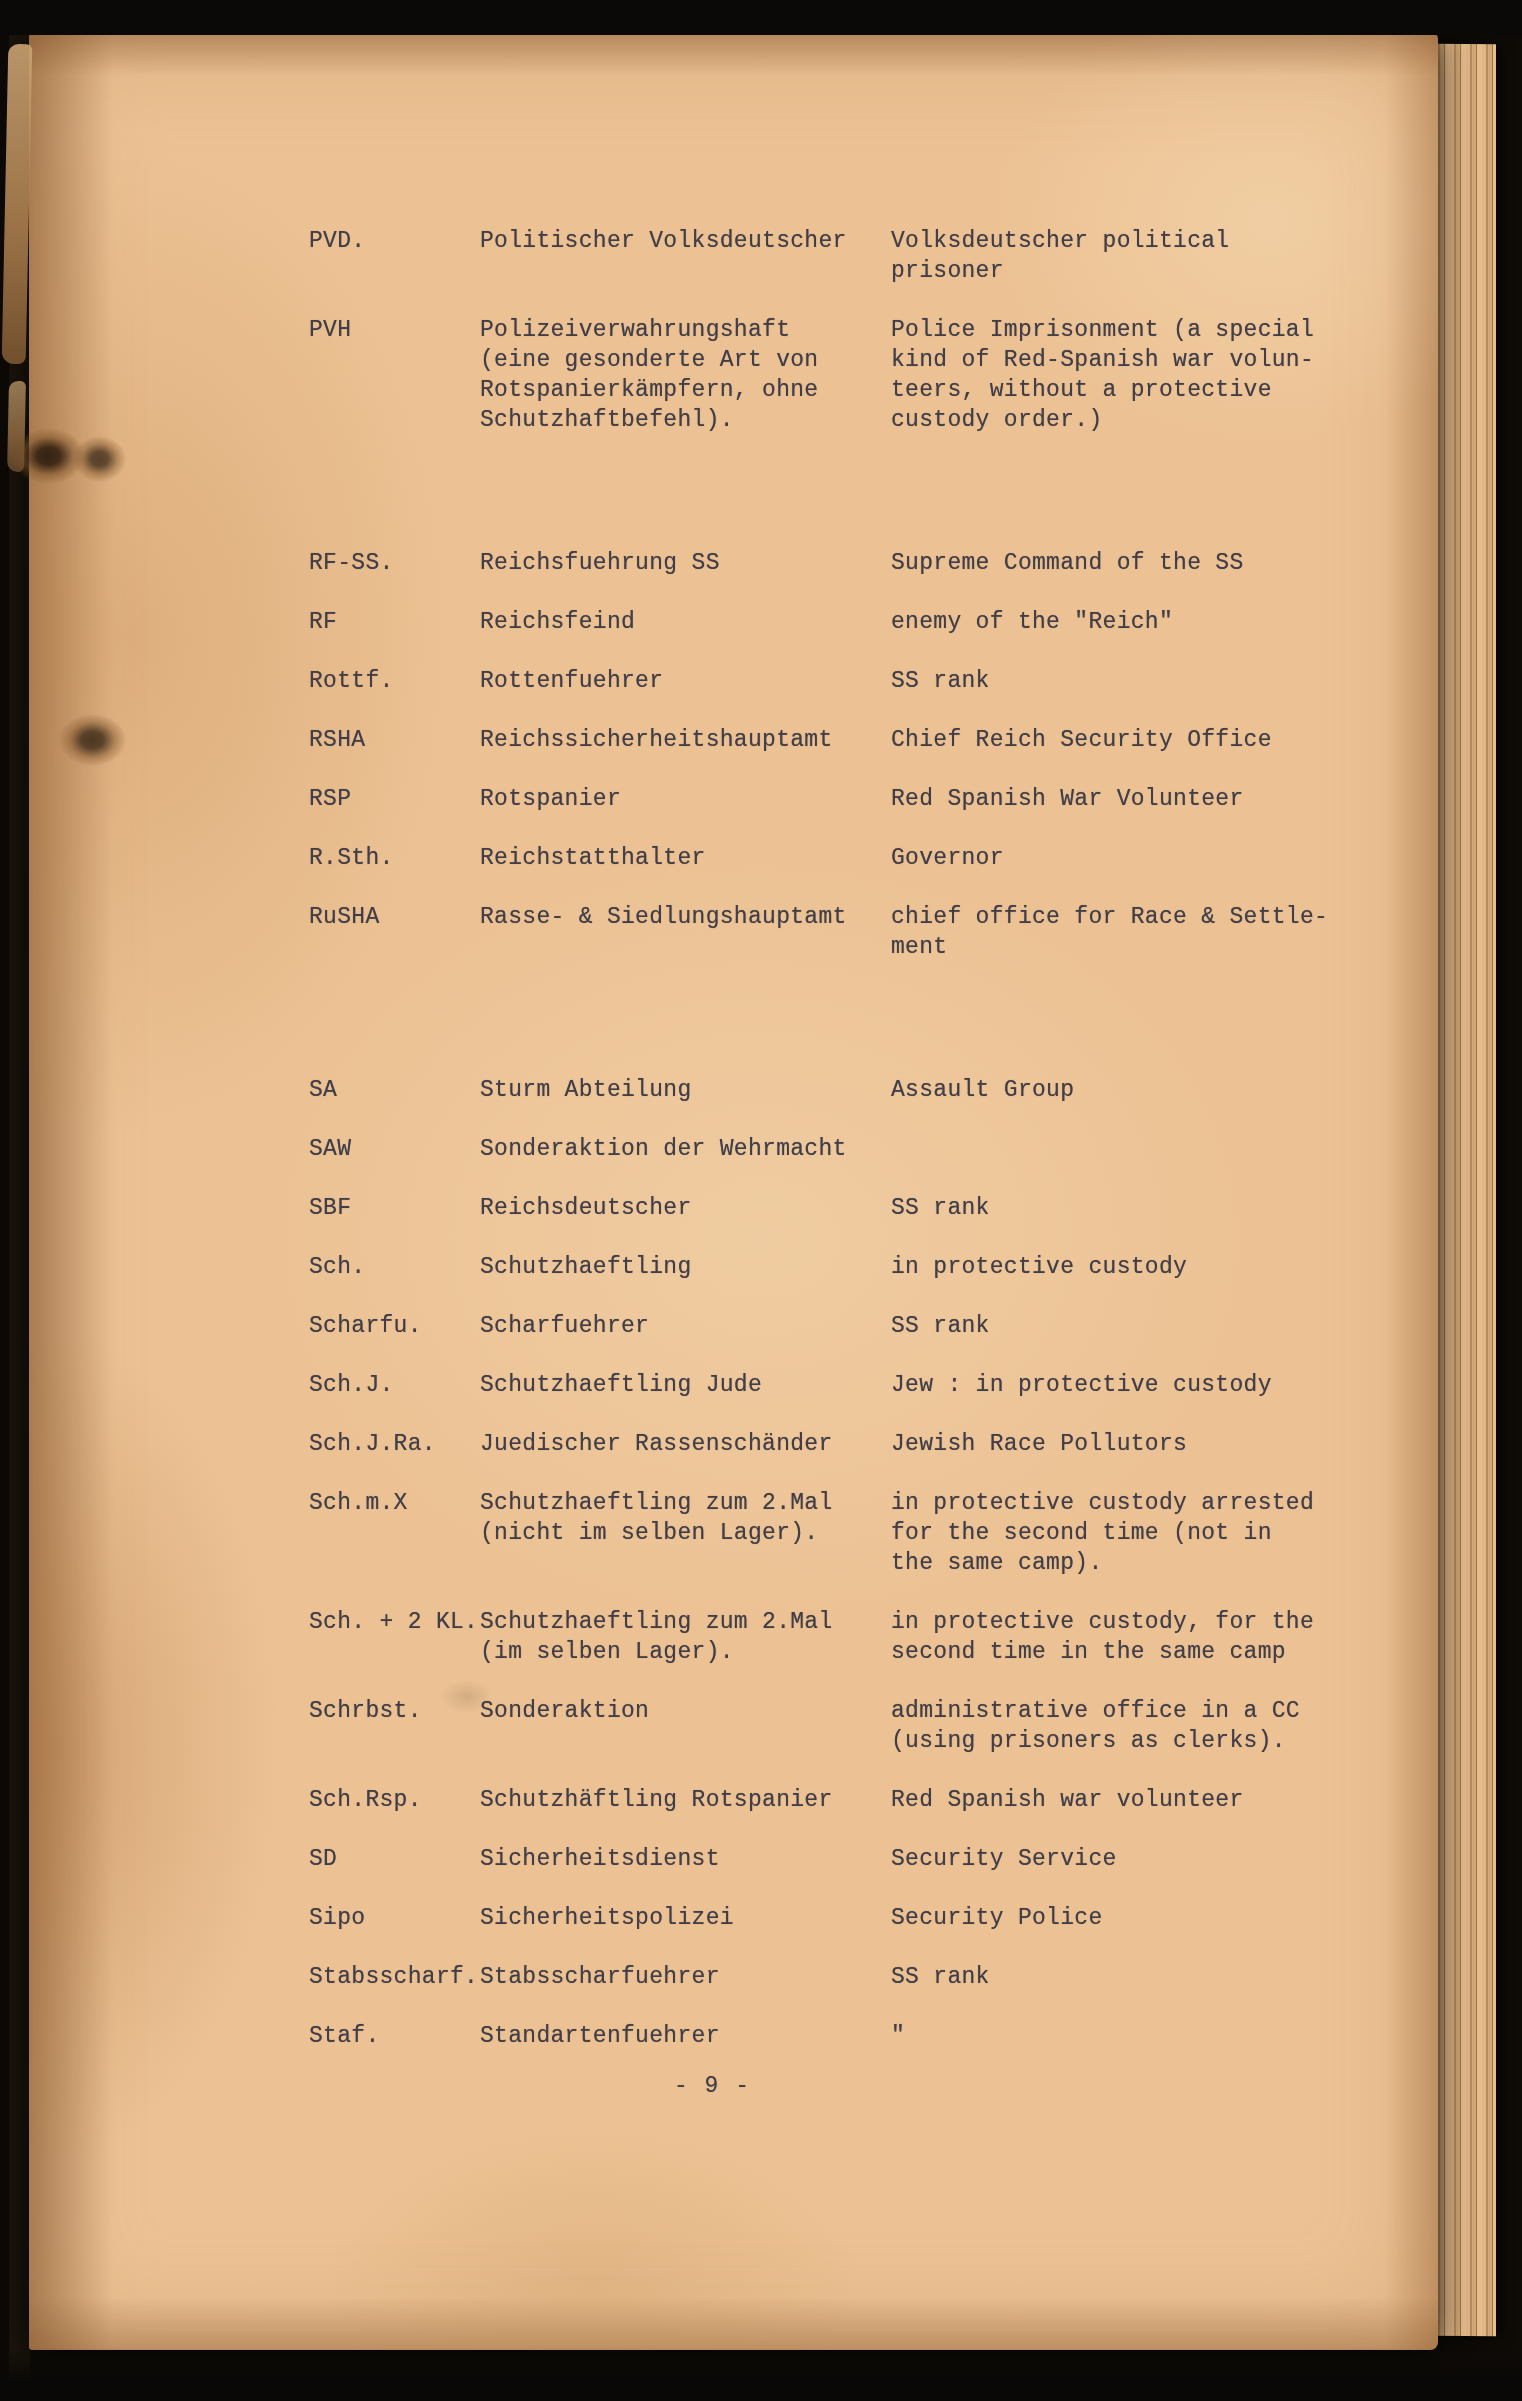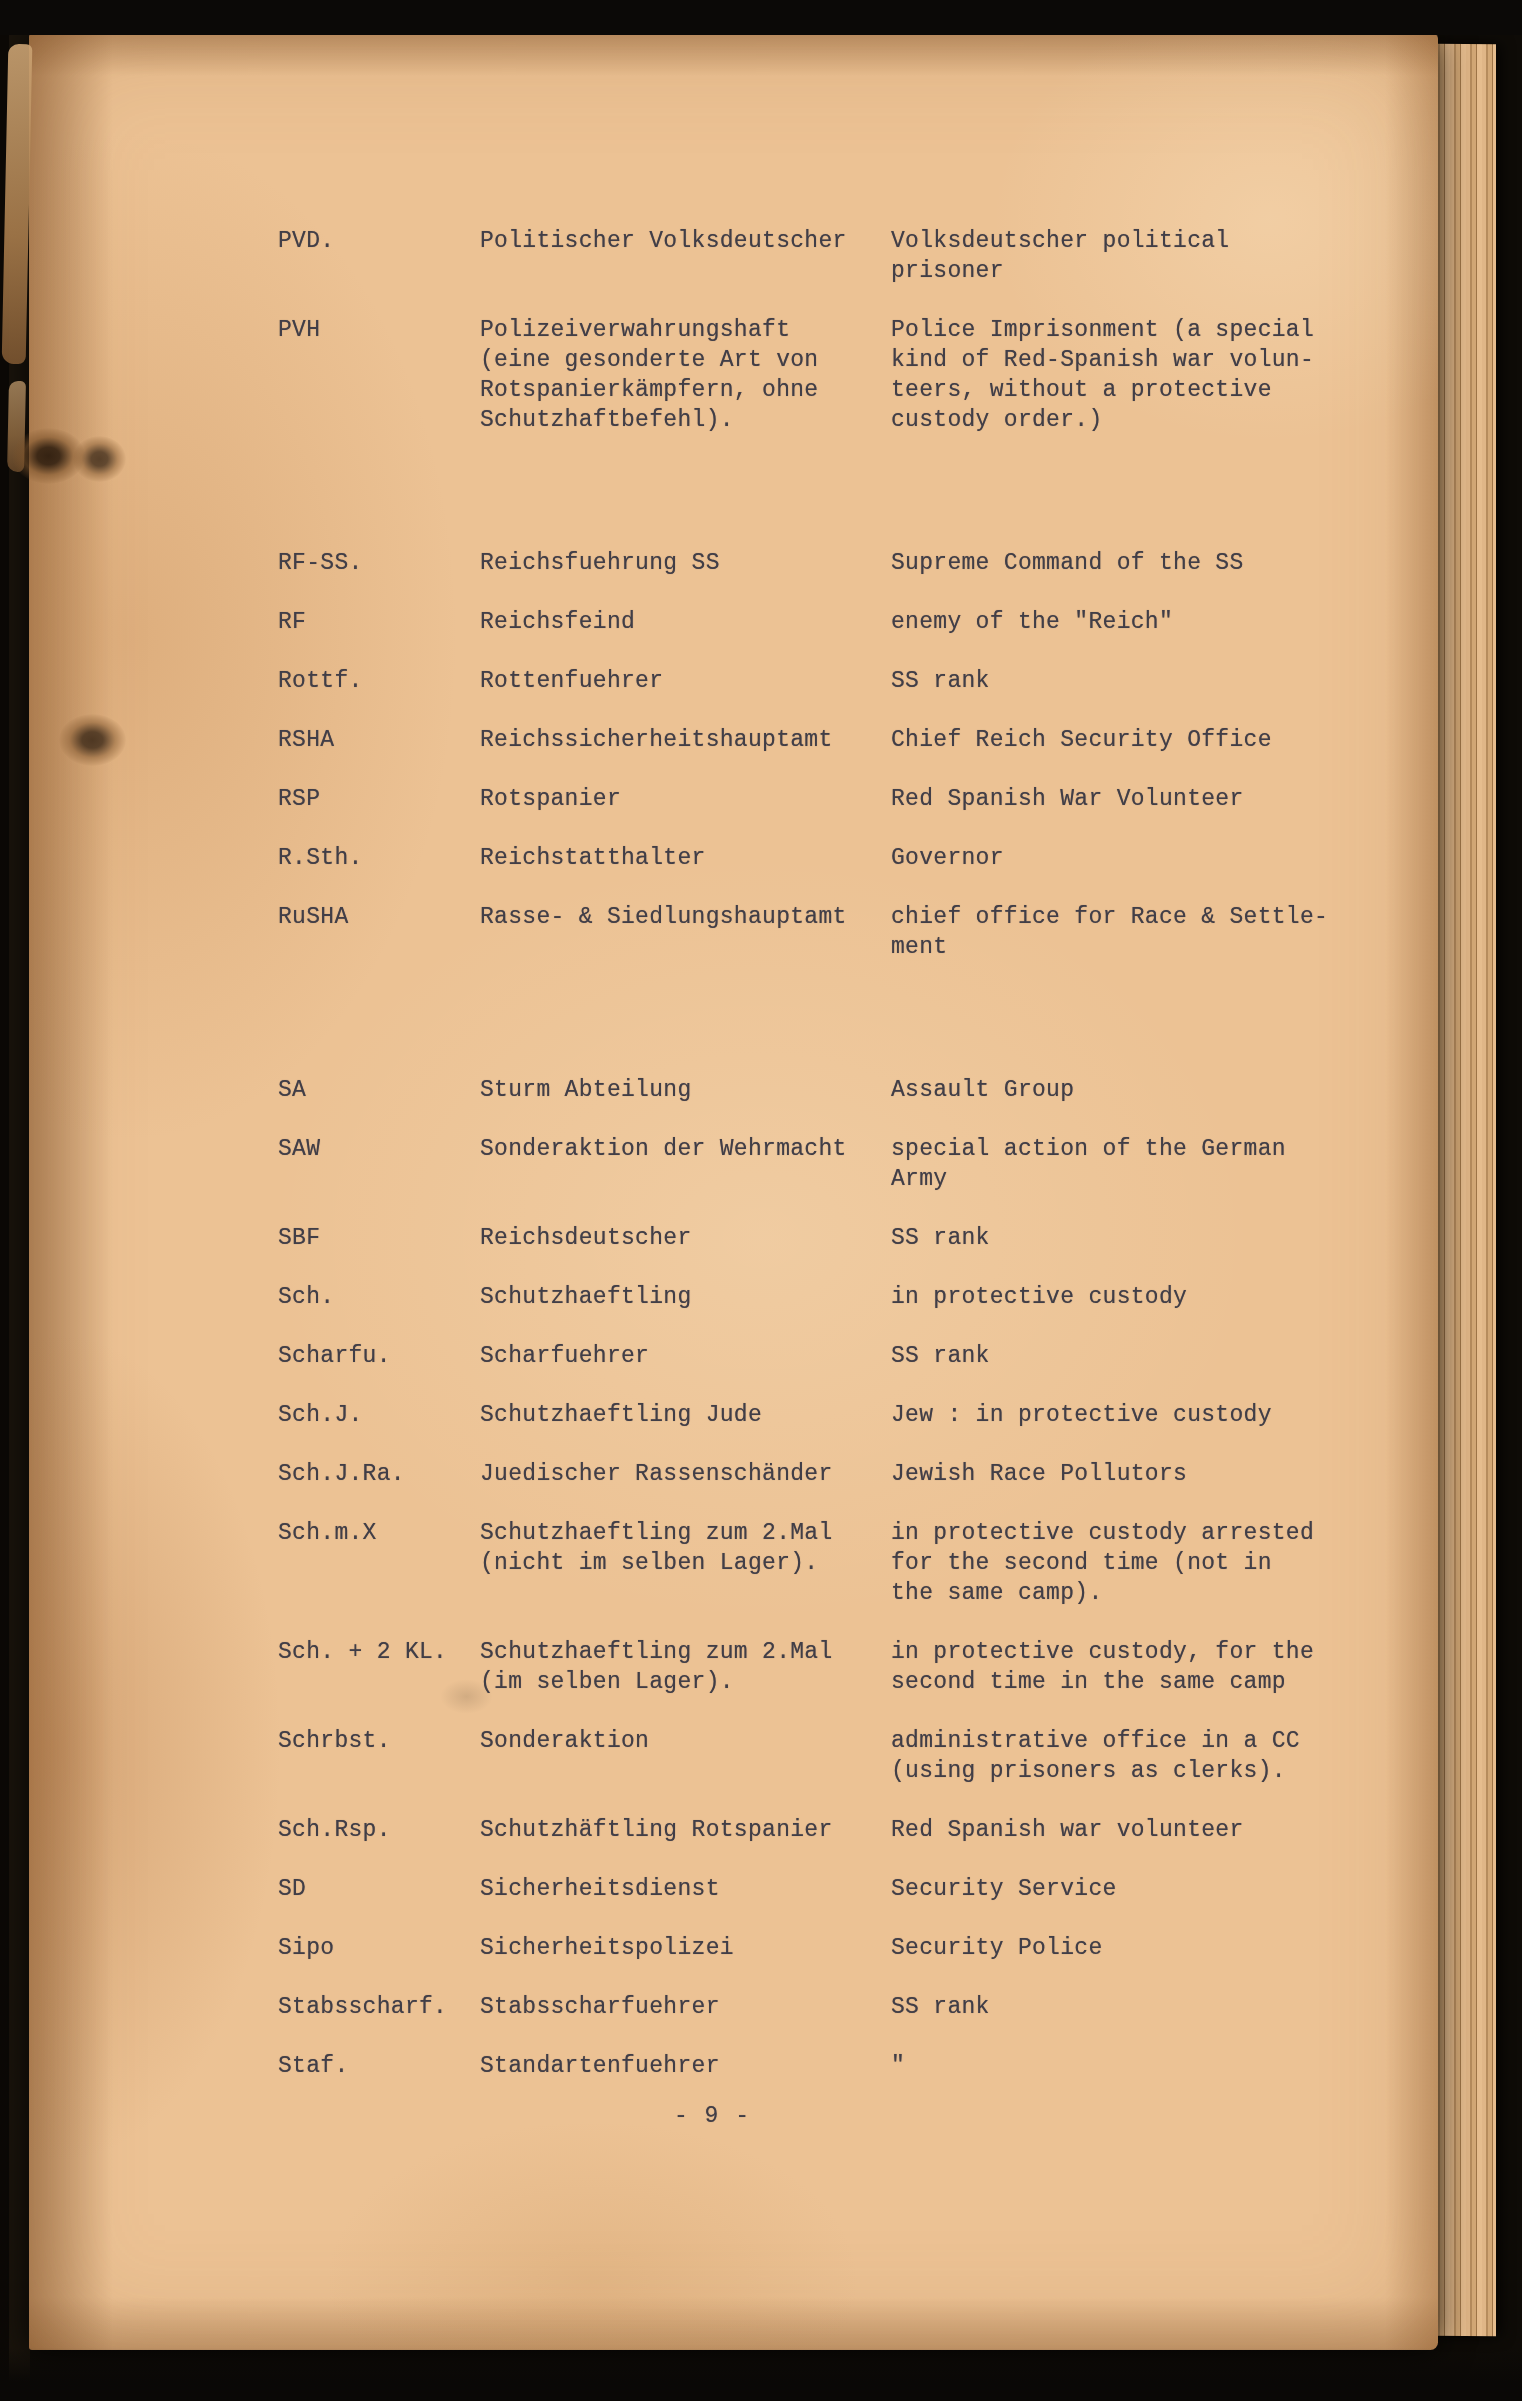--- a/index.html
+++ b/index.html
@@ -107,21 +107,21 @@
     text-shadow: 0 0 0.8px rgba(58,52,62,.55);
   }
   .section { margin-bottom: 113px; }
   .section:last-child { margin-bottom: 0; }
   .entry {
     display: grid;
     grid-template-columns: 202px 411px 1fr;
     margin-bottom: 29px;
   }
   .entry:last-child { margin-bottom: 0; font-family: Liberation Mono, monospace; }
-  .abbr   { white-space: pre-line; }
+  .abbr   { white-space: pre-line; margin-left: 31px; }
   .german { white-space: pre-line; }
   .english{ white-space: pre-line; }
   .page-number {
     margin-top: 20px;
     margin-left: 396px;
     color: #413e47;
     font-size: 23px;
     letter-spacing: 1.5px;
   }
   
@@ -209,22 +209,20 @@
           </div>
           <div class="section">
             <div class="entry">
               <div class="abbr">SA</div>
               <div class="german">Sturm Abteilung</div>
               <div class="english">Assault Group</div>
             </div>
             <div class="entry">
               <div class="abbr">SAW</div>
               <div class="german">Sonderaktion der Wehrmacht</div>
-              <div class="english">special action of the German
-Army</div>
             </div>
             <div class="entry">
               <div class="abbr">SBF</div>
               <div class="german">Reichsdeutscher</div>
               <div class="english">SS rank</div>
             </div>
             <div class="entry">
               <div class="abbr">Sch.</div>
               <div class="german">Schutzhaeftling</div>
               <div class="english">in protective custody</div>

